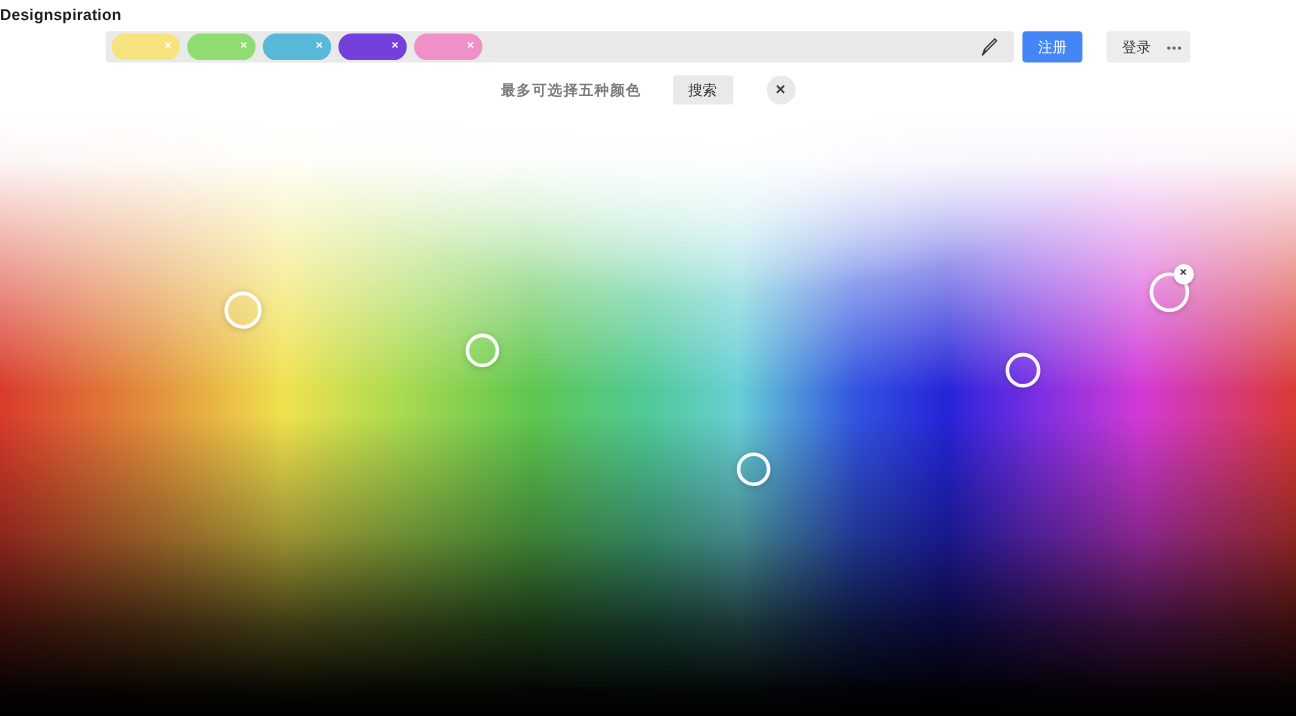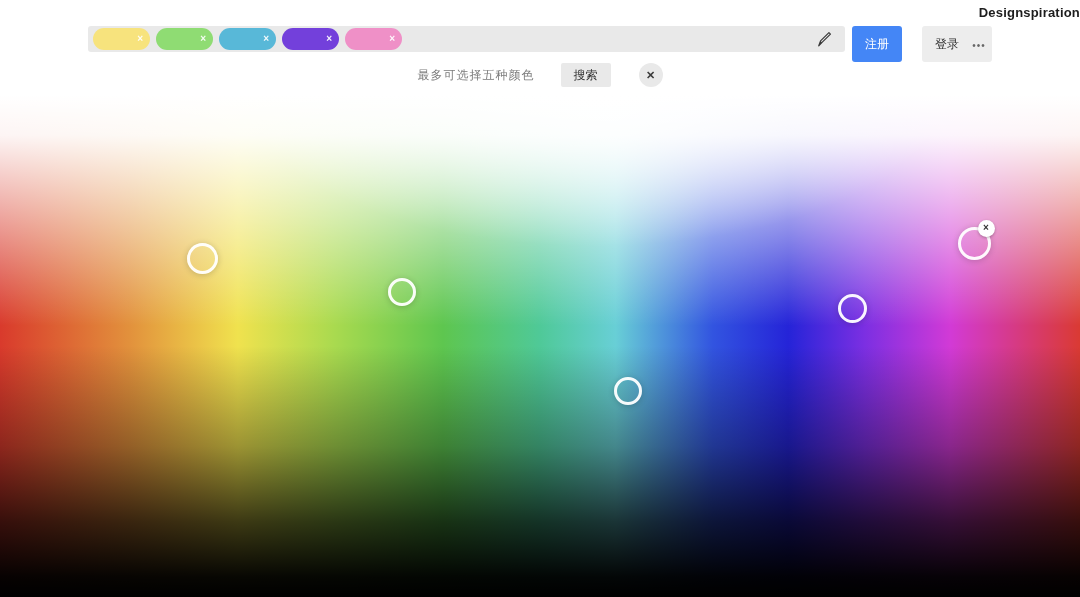--- a/index.html
+++ b/index.html
@@ -7,21 +7,21 @@
   body {
     font-family: "Liberation Sans", "DejaVu Sans", sans-serif;
     background: #ffffff;
     overflow: hidden;
   }
   .page { position: relative; width: 1080px; height: 597px; background: #fff; }
 
   
   .title {
     position: absolute; top: 5px; left: 0; width: 100%;
-    text-align: right; font-size: 13px; font-weight: bold; color: #1d1d1d;
+    text-align: left; font-size: 13px; font-weight: bold; color: #1d1d1d;
     letter-spacing: .2px;
   }
   .searchbar {
     position: absolute; top: 26px; left: 88px; width: 757px; height: 26px;
     background: #e9e9e9; border-radius: 3px;
     display: flex; align-items: center; padding-left: 5px;
   }
   .chips { display: flex; align-items: center; height: 100%; }
   .chip {
     height: 22px; width: 57px; border-radius: 11px; margin-right: 6px;
@@ -31,34 +31,34 @@
   .chip .chip-x {
     color: rgba(255,255,255,.92); font-size: 10px; font-weight: bold;
     line-height: 1; cursor: pointer;
   }
   .pen-btn {
     position: absolute; right: 6px; top: 0; height: 26px; width: 30px;
     background: transparent; border: none; cursor: pointer;
     display: flex; align-items: center; justify-content: center;
   }
   .btn {
-    position: absolute; top: 26px; height: 36px; border: none; border-radius: 3px;
+    position: absolute; top: 26px; height: 26px; border: none; border-radius: 3px;
     font-size: 12px; cursor: pointer; font-family: inherit;
     background: #ededed; color: #333; text-align: center;
   }
   .btn-register { left: 852px; width: 50px; color: #fff; }
   .btn-login    { left: 910px; width: 50px; margin-left: 12px; }
   .btn-more     { left: 966px; width: 26px; color: #666; font-size: 10px; letter-spacing: 1px; padding-top: 2px; }
 
   
   .subheader {
     position: absolute; top: 62px; left: 0; width: 100%; height: 26px;
     display: flex; align-items: center; justify-content: center;
   }
-  .hint { font-size: 12px; color: #7b7b7b; letter-spacing: 1px; }
+  .hint { font-size: 12px; color: #7b7b7b; letter-spacing: 1px; font-weight: bold; }
   .search-btn {
     position: static; margin-left: 26px; width: 50px; height: 24px;
     background: #e9e9e9; color: #333; border: none; border-radius: 2px;
     font-size: 12px; cursor: pointer; font-family: inherit;
   }
   .close-circle {
     margin-left: 28px; width: 24px; height: 24px; border-radius: 50%;
     background: #e9e9e9; border: none; cursor: pointer;
     display: flex; align-items: center; justify-content: center;
     font-size: 11px; font-weight: bold; color: #3c3c3c; line-height: 1;

